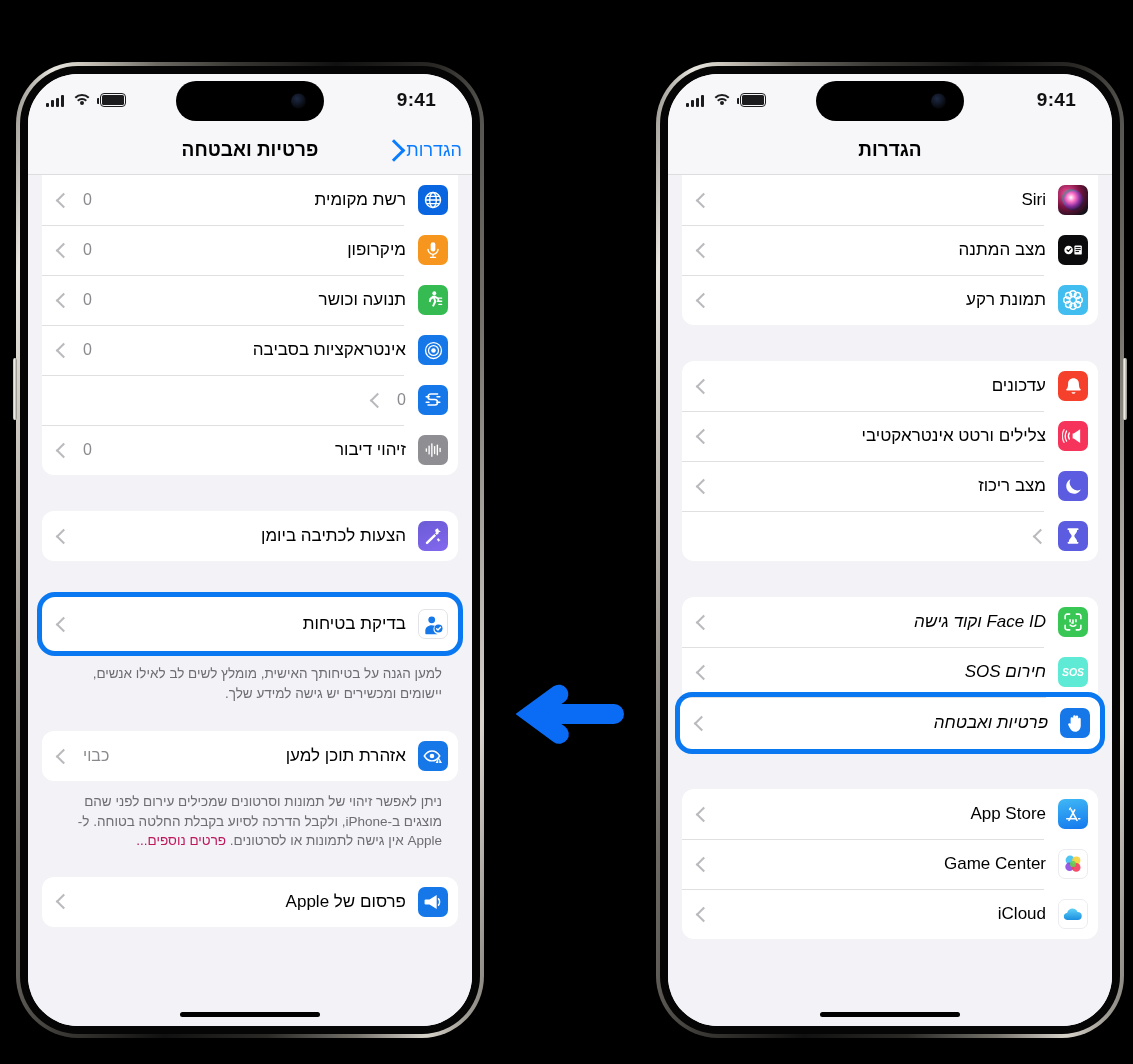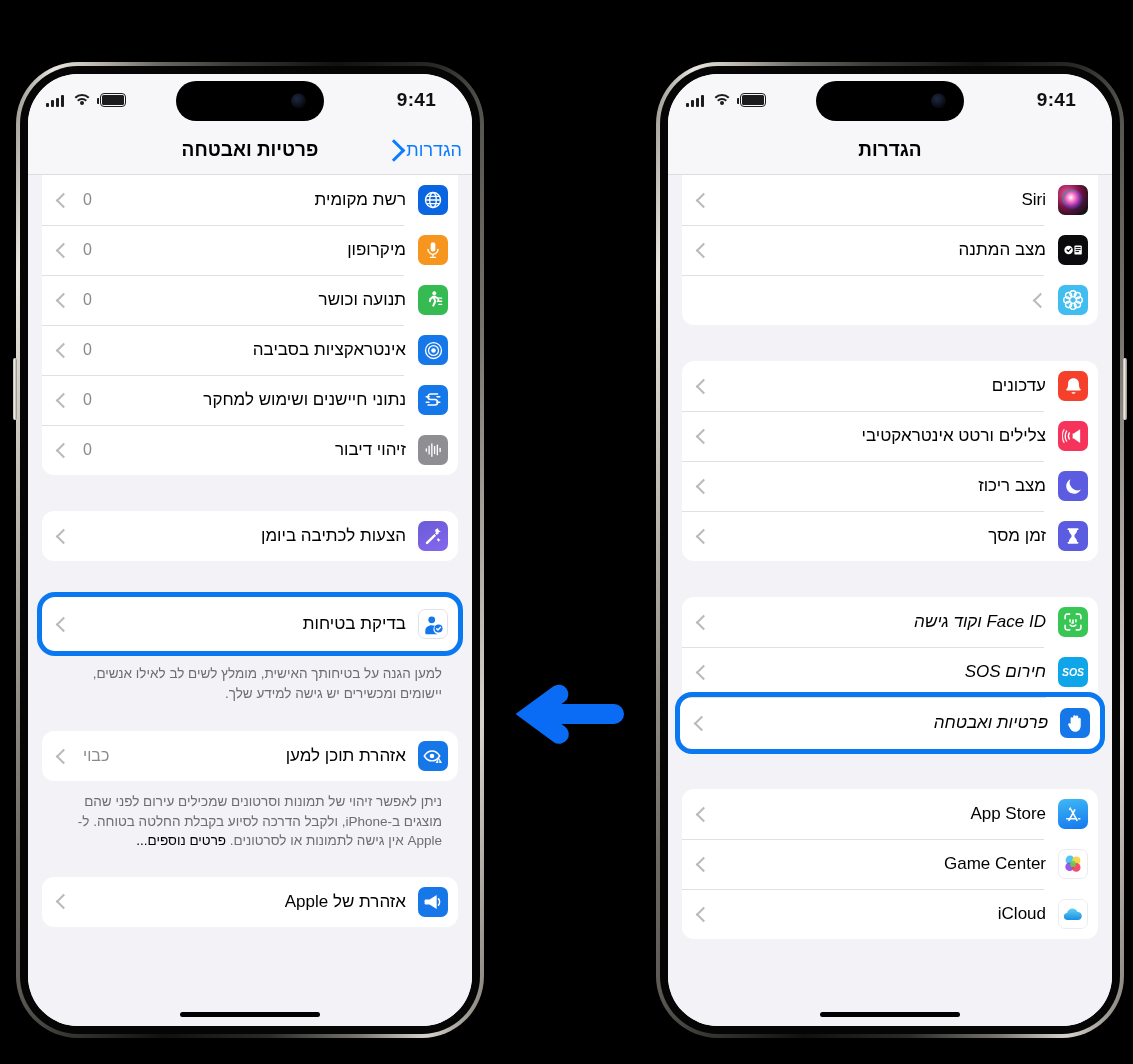--- a/index.html
+++ b/index.html
@@ -136,21 +136,21 @@
   .row .value{font-size:16px;color:#8a8a8e;margin-left:2px;white-space:nowrap;}
   .chev{
     flex:0 0 auto;width:9px;height:9px;
     border-top:2.2px solid #b9b9be;border-left:2.2px solid #b9b9be;
     transform:rotate(-45deg);margin-left:4px;
   }
   .footnote{
     font-size:13.5px;line-height:1.45;color:#6d6d72;
     padding:7px 16px 0 16px;text-align:right;
   }
-  .footnote a{color:#000000;text-decoration:none;}
+  .footnote a{color:#be185d;text-decoration:none;}
   .highlight{
     outline:5px solid #0a78f0;border-radius:13px;
   }
   .home-ind{
     position:absolute;bottom:9px;left:50%;transform:translateX(-50%);
     width:140px;height:5px;border-radius:3px;background:#000;
   }
 
   
   .icn{
@@ -258,21 +258,20 @@
               <span class="value">0</span>
               <span class="chev"></span>
             </div>
             <div class="row">
               <span class="icn" style="background:#1677e8;">
                 <svg width="22" height="22" viewBox="0 0 24 24" fill="none" stroke="#fff" stroke-width="1.7" stroke-linecap="round">
                   <path d="M17 5.5H9.5a3 3 0 0 0 0 6H14a3 3 0 0 1 0 6H6.6"></path>
                   <path d="M4.6 8.5h3.2M16.4 8.5h3M4.6 14.5h3M16.2 14.5h3.2"></path>
                 </svg>
               </span>
-              <span class="label">נתוני חיישנים ושימוש למחקר</span>
               <span class="value">0</span>
               <span class="chev"></span>
             </div>
             <div class="row">
               <span class="icn" style="background:#8e8e93;">
                 <svg width="22" height="22" viewBox="0 0 24 24" fill="#fff">
                   <rect x="4" y="10" width="1.5" height="4" rx=".75"></rect>
                   <rect x="7" y="7" width="1.5" height="10" rx=".75"></rect>
                   <rect x="10" y="4.5" width="1.5" height="15" rx=".75"></rect>
                   <rect x="13" y="7.5" width="1.5" height="9" rx=".75"></rect>
@@ -338,21 +337,21 @@
           </div>
 
           <div class="group" style="margin-top:26px;">
             <div class="row">
               <span class="icn" style="background:#1677e8;">
                 <svg width="22" height="22" viewBox="0 0 24 24" fill="#fff">
                   <path d="M4 9.2h4.2L16 4.4v15.2L8.2 14.8H4a1.2 1.2 0 0 1-1.2-1.2v-3.2A1.2 1.2 0 0 1 4 9.2z"></path>
                   <path d="M18 8.6c1.6 1.6 1.6 5.2 0 6.8" stroke="#fff" stroke-width="1.6" fill="none" stroke-linecap="round"></path>
                 </svg>
               </span>
-              <span class="label">אזהרת של Apple</span>
+              <span class="label">פרסום של Apple</span>
               <span class="chev"></span>
             </div>
           </div>
         </div>
 
         <div class="home-ind"></div>
       </div>
     </div>
   </div>
 
@@ -436,20 +435,21 @@
                       <circle cx="12" cy="18.2" r="3.1"></circle>
                     <circle cx="5.8" cy="12" r="3.1"></circle>
                       <circle cx="18.2" cy="12" r="3.1"></circle>
                     <circle cx="7.6" cy="7.6" r="3.1"></circle>
                       <circle cx="16.4" cy="7.6" r="3.1"></circle>
                     <circle cx="7.6" cy="16.4" r="3.1"></circle>
                       <circle cx="16.4" cy="16.4" r="3.1"></circle>
                   </g>
                 </svg>
               </span>
+              <span class="label">תמונת רקע</span>
               <span class="chev"></span>
             </div>
           </div>
 
           <div class="group" style="margin-top:36px;">
             <div class="row">
               <span class="icn" style="background:#f5402c;">
                 <svg width="21" height="21" viewBox="0 0 24 24" fill="#fff">
                   <path d="M12 2.6c-3.8 0-6.2 2.7-6.2 6.4 0 4.4-1.4 5.4-2 6.2-.4.5 0 1.3.7 1.3h15c.7 0 1.1-.8.7-1.3-.6-.8-2-1.8-2-6.2 0-3.7-2.4-6.4-6.2-6.4z"></path>
                   <path d="M9.6 18.6a2.5 2.5 0 0 0 4.8 0z"></path>
@@ -480,39 +480,38 @@
               <span class="chev"></span>
             </div>
             <div class="row">
               <span class="icn" style="background:#5b5ce0;">
                 <svg width="20" height="20" viewBox="0 0 24 24" fill="#fff">
                   <rect x="5.4" y="2.8" width="13.2" height="2" rx="1"></rect>
                   <rect x="5.4" y="19.2" width="13.2" height="2" rx="1"></rect>
                   <path d="M7 4.8h10c0 3.6-3.4 5.4-3.4 7.2s3.4 3.6 3.4 7.2H7c0-3.6 3.4-5.4 3.4-7.2S7 8.4 7 4.8z"></path>
                 </svg>
               </span>
-              <span class="label">זמן מסך</span>
               <span class="chev"></span>
             </div>
           </div>
 
           <div class="group" style="margin-top:36px;overflow:visible;font-style:italic;">
             <div class="row">
               <span class="icn" style="background:#38c655;">
                 <svg width="22" height="22" viewBox="0 0 24 24" fill="none" stroke="#fff" stroke-width="1.7" stroke-linecap="round">
                   <path d="M3.4 8.4V5.6a2.2 2.2 0 0 1 2.2-2.2h2.8M15.6 3.4h2.8a2.2 2.2 0 0 1 2.2 2.2v2.8M20.6 15.6v2.8a2.2 2.2 0 0 1-2.2 2.2h-2.8M8.4 20.6H5.6a2.2 2.2 0 0 1-2.2-2.2v-2.8"></path>
                   <path d="M8.8 9.6v2M15.2 9.6v2M12 9.8v3.2h-1.2"></path>
                   <path d="M9 15.4c1.8 1.5 4.2 1.5 6 0"></path>
                 </svg>
               </span>
               <span class="label">Face ID וקוד גישה</span>
               <span class="chev"></span>
             </div>
             <div class="row">
-              <span class="icn" style="background:#0ea5e9;">
+              <span class="icn" style="background:#5eead4;">
                 <svg width="28" height="28" viewBox="0 0 28 28">
                   <text x="14" y="18.2" text-anchor="middle" font-family="Liberation Sans, sans-serif" font-size="10.5" font-weight="bold" fill="#fff">SOS</text>
                 </svg>
               </span>
               <span class="label">חירום SOS</span>
               <span class="chev"></span>
             </div>
             <div class="row highlight" style="background:#fff;border-radius:12px;height:52px;margin:0 -2px;">
               <span class="icn" style="background:#1677e8;">
                 <svg width="21" height="21" viewBox="0 0 24 24" fill="#fff">

